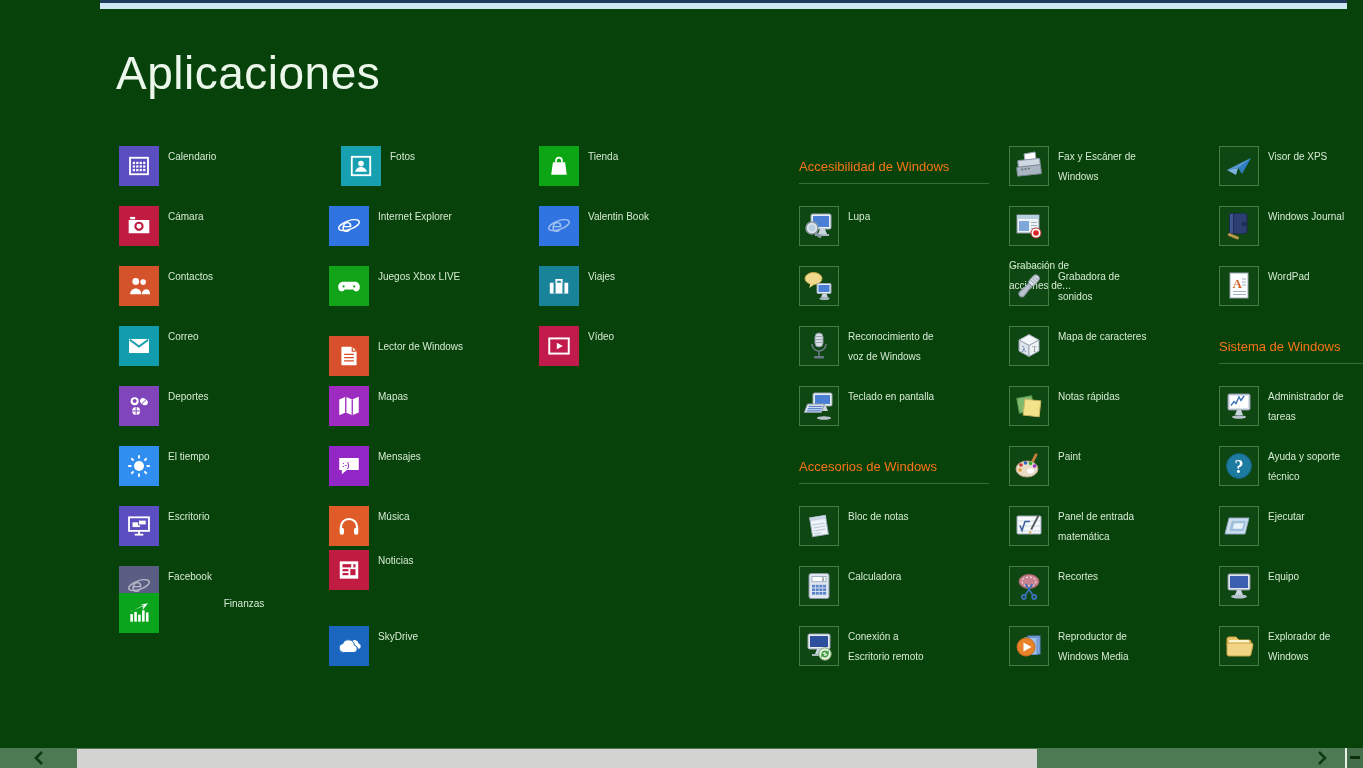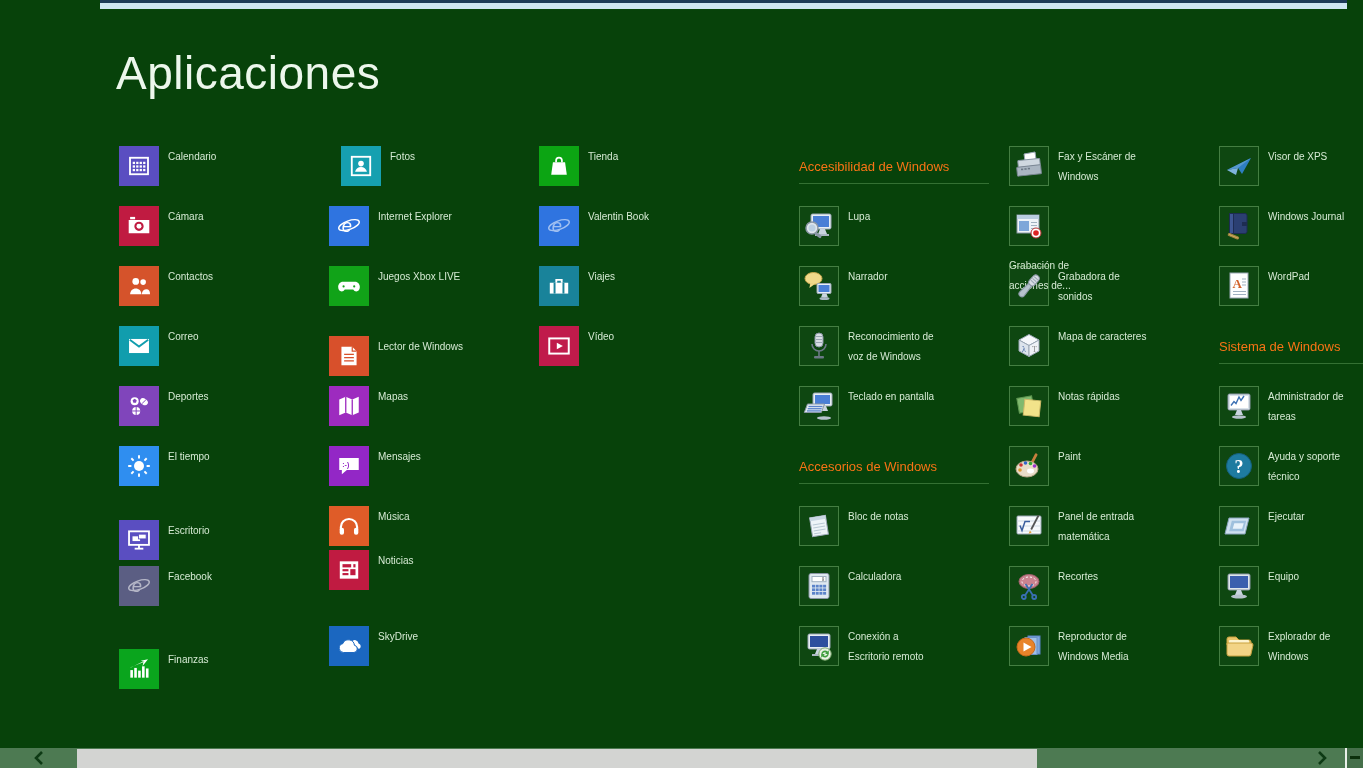--- a/index.html
+++ b/index.html
@@ -135,21 +135,21 @@
                 <line x1="19" y1="12" x2="22" y2="12"></line>
                 <line x1="4.9" y1="4.9" x2="7" y2="7"></line>
                 <line x1="17" y1="17" x2="19.1" y2="19.1"></line>
                 <line x1="19.1" y1="4.9" x2="17" y2="7"></line>
                 <line x1="7" y1="17" x2="4.9" y2="19.1"></line>
               </g>
             </svg>
           </div>
           <div class="label">El tiempo</div>
         </div>
-        <div class="app-item" style="top: 520px;">
+        <div class="app-item" style="top: 506px;">
           <div class="tile" style="background: rgb(90, 78, 193); color: rgb(90, 78, 193);">
             <svg viewBox="0 0 24 24">
               <rect x="2.8" y="4" width="18.4" height="12.5" fill="none" stroke="#fff" stroke-width="1.7"></rect>
               <rect x="6" y="8.6" width="7" height="4.4" fill="#fff"></rect>
               <rect x="11.6" y="6.6" width="7" height="4.4" fill="#fff" stroke="currentColor" stroke-width=".8"></rect>
               <line x1="8" y1="20" x2="16" y2="20" stroke="#fff" stroke-width="1.7"></line>
               <line x1="12" y1="16.5" x2="12" y2="20" stroke="#fff" stroke-width="1.7"></line>
             </svg>
           </div>
           <div class="label">Escritorio</div>
@@ -158,21 +158,21 @@
           <div class="tile" style="background: rgb(91, 94, 131); color: rgb(91, 94, 131);">
             <svg viewBox="0 0 24 24">
               <g opacity=".55">
                 <text x="5.4" y="17.6" font-size="17" font-style="italic" fill="#fff" font-family="Liberation Sans,sans-serif">e</text>
                 <ellipse cx="12" cy="11.2" rx="10" ry="4" fill="none" stroke="#fff" stroke-width="1.3" transform="rotate(-20 12 11.2)"></ellipse>
               </g>
             </svg>
           </div>
           <div class="label">Facebook</div>
         </div>
-        <div class="app-item" style="top: 649px;">
+        <div class="app-item" style="top: 593px; text-align: center;">
           <div class="tile" style="background: rgb(10, 165, 29); color: rgb(10, 165, 29);">
             <svg viewBox="0 0 24 24" fill="#fff">
               <rect x="4" y="13" width="2.4" height="7"></rect>
               <rect x="7.6" y="11" width="2.4" height="9"></rect>
               <rect x="11.2" y="13.5" width="2.4" height="6.5"></rect>
               <rect x="14.8" y="9.5" width="2.4" height="10.5"></rect>
               <rect x="18.4" y="11.5" width="2.4" height="8.5"></rect>
               <path d="M4 10.8L16.2 4.9l-.9 4.4 5-6.3-6.6 1.4 3.3 1-12.6 5z"></path>
             </svg>
           </div>
@@ -341,21 +341,20 @@
           <div class="dicon">
             <svg viewBox="0 0 32 32">
               <ellipse cx="10.5" cy="8.5" rx="8.5" ry="6" fill="#f0d98a" stroke="#c9a94f"></ellipse>
               <path d="M7.5 13l-1.2 5 5-3.6z" fill="#f0d98a"></path>
               <rect x="14" y="13.5" width="14" height="10" rx="1" fill="#e8eef4" stroke="#9aa7b5"></rect>
               <rect x="15.5" y="15" width="11" height="7" fill="#4a7fd6"></rect>
               <path d="M19.5 23.5l-1.5 4h7l-1.5-4" fill="#c9d4df"></path>
               <ellipse cx="21.5" cy="28.5" rx="5" ry="1.5" fill="#aab6c2"></ellipse>
             </svg>
           </div>
-          <div class="label">Narrador</div>
         </div>
         <div class="app-item" style="top: 326px;">
           <div class="dicon">
             <svg viewBox="0 0 32 32">
               <rect x="12" y="3" width="8" height="14" rx="4" fill="#d7dde3" stroke="#8a97a5"></rect>
               <g stroke="#98a5b2" stroke-width="1">
                 <line x1="13" y1="6.5" x2="19" y2="6.5"></line>
                 <line x1="13" y1="9.5" x2="19" y2="9.5"></line>
                 <line x1="13" y1="12.5" x2="19" y2="12.5"></line>
               </g>

